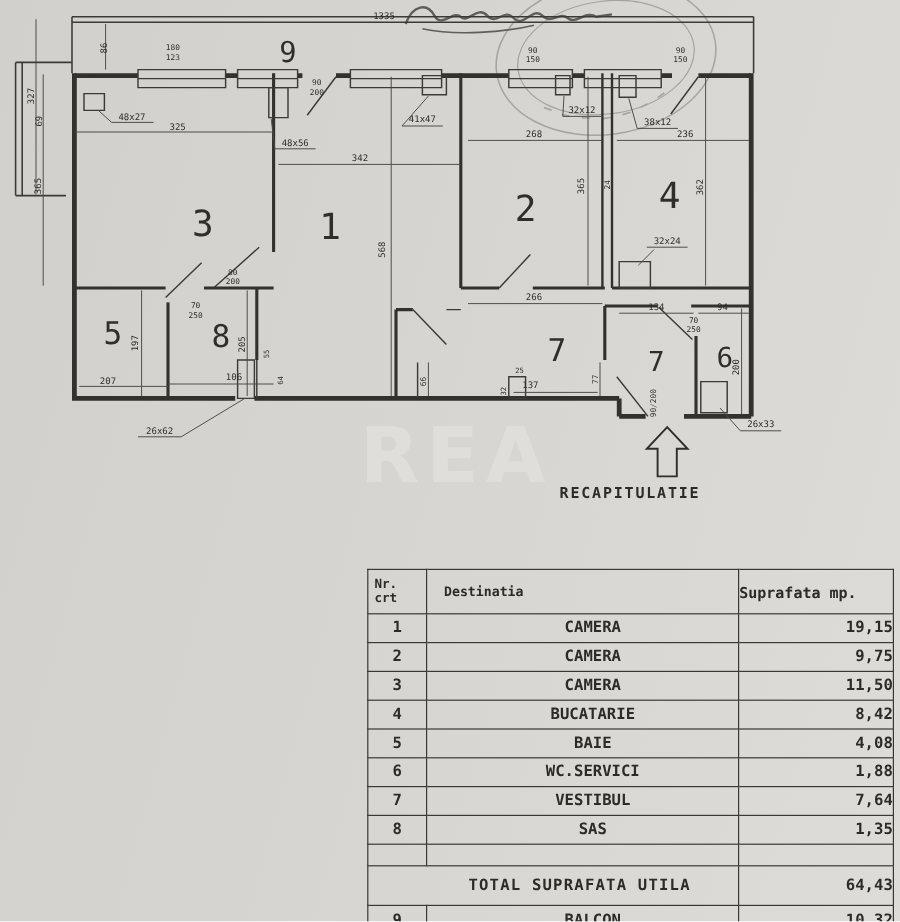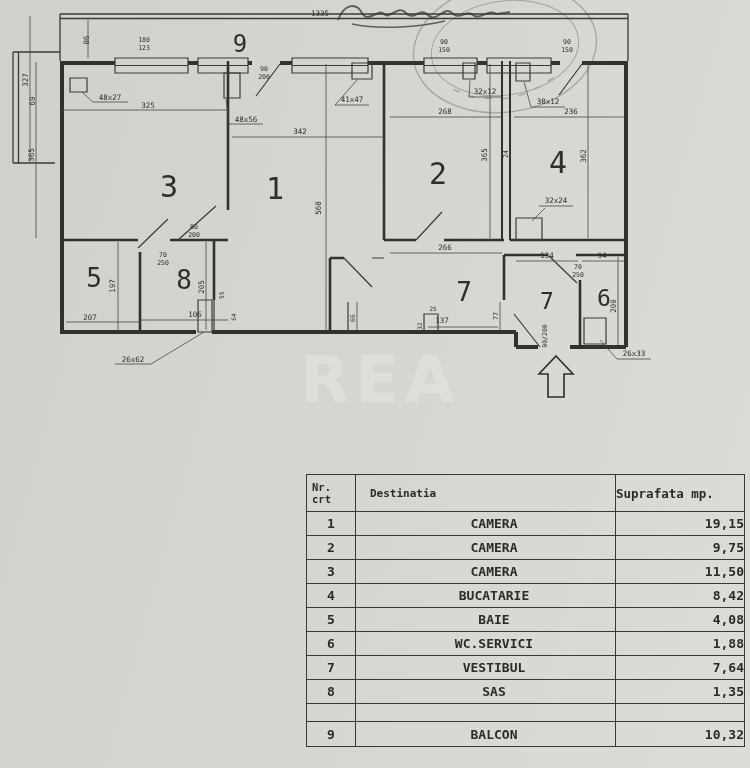--- a/index.html
+++ b/index.html
@@ -169,20 +169,21 @@
         <text x="433" y="311" font-size="6" text-anchor="middle">25</text>
         <text x="422" y="326" font-size="6" text-anchor="middle" transform="rotate(-90 422 326)">32</text>
         <text x="442" y="323" font-size="7.5" text-anchor="middle">137</text>
         <text x="498" y="316" font-size="6.5" text-anchor="middle" transform="rotate(-90 498 316)">77</text>
         <text x="547" y="336" font-size="6.5" text-anchor="middle" transform="rotate(-90 547 336)">90/200</text>
         <text x="616" y="306" font-size="7.5" text-anchor="middle" transform="rotate(-90 616 306)">200</text>
         <text x="634" y="356" font-size="7.5" text-anchor="middle">26x33</text>
       </g>
   </svg>
 
+  <div id="recap-title">RECAPITULATIE</div>
 
   <div id="recap-table-wrap">
     <table>
       <colgroup>
           <col class="c1">
           <col class="c2">
           <col class="c3">
         </colgroup>
       <thead>
         <tr>
@@ -235,20 +236,24 @@
             <td class="c-dest">SAS</td>
             <td class="c-area">1,35</td>
           </tr>
         </tbody>
       <tbody>
         <tr class="empty-row">
           <td></td>
           <td></td>
           <td></td>
         </tr>
+        <tr class="utila-row">
+          <td class="merged-label" colspan="2">TOTAL SUPRAFATA UTILA</td>
+          <td class="c-area">64,43</td>
+        </tr>
         <tr class="balcon-row">
           <td class="c-nr">9</td>
           <td class="c-dest">BALCON</td>
           <td class="c-area">10,32</td>
         </tr>
       </tbody>
     </table>
   </div>
 </div>
 

